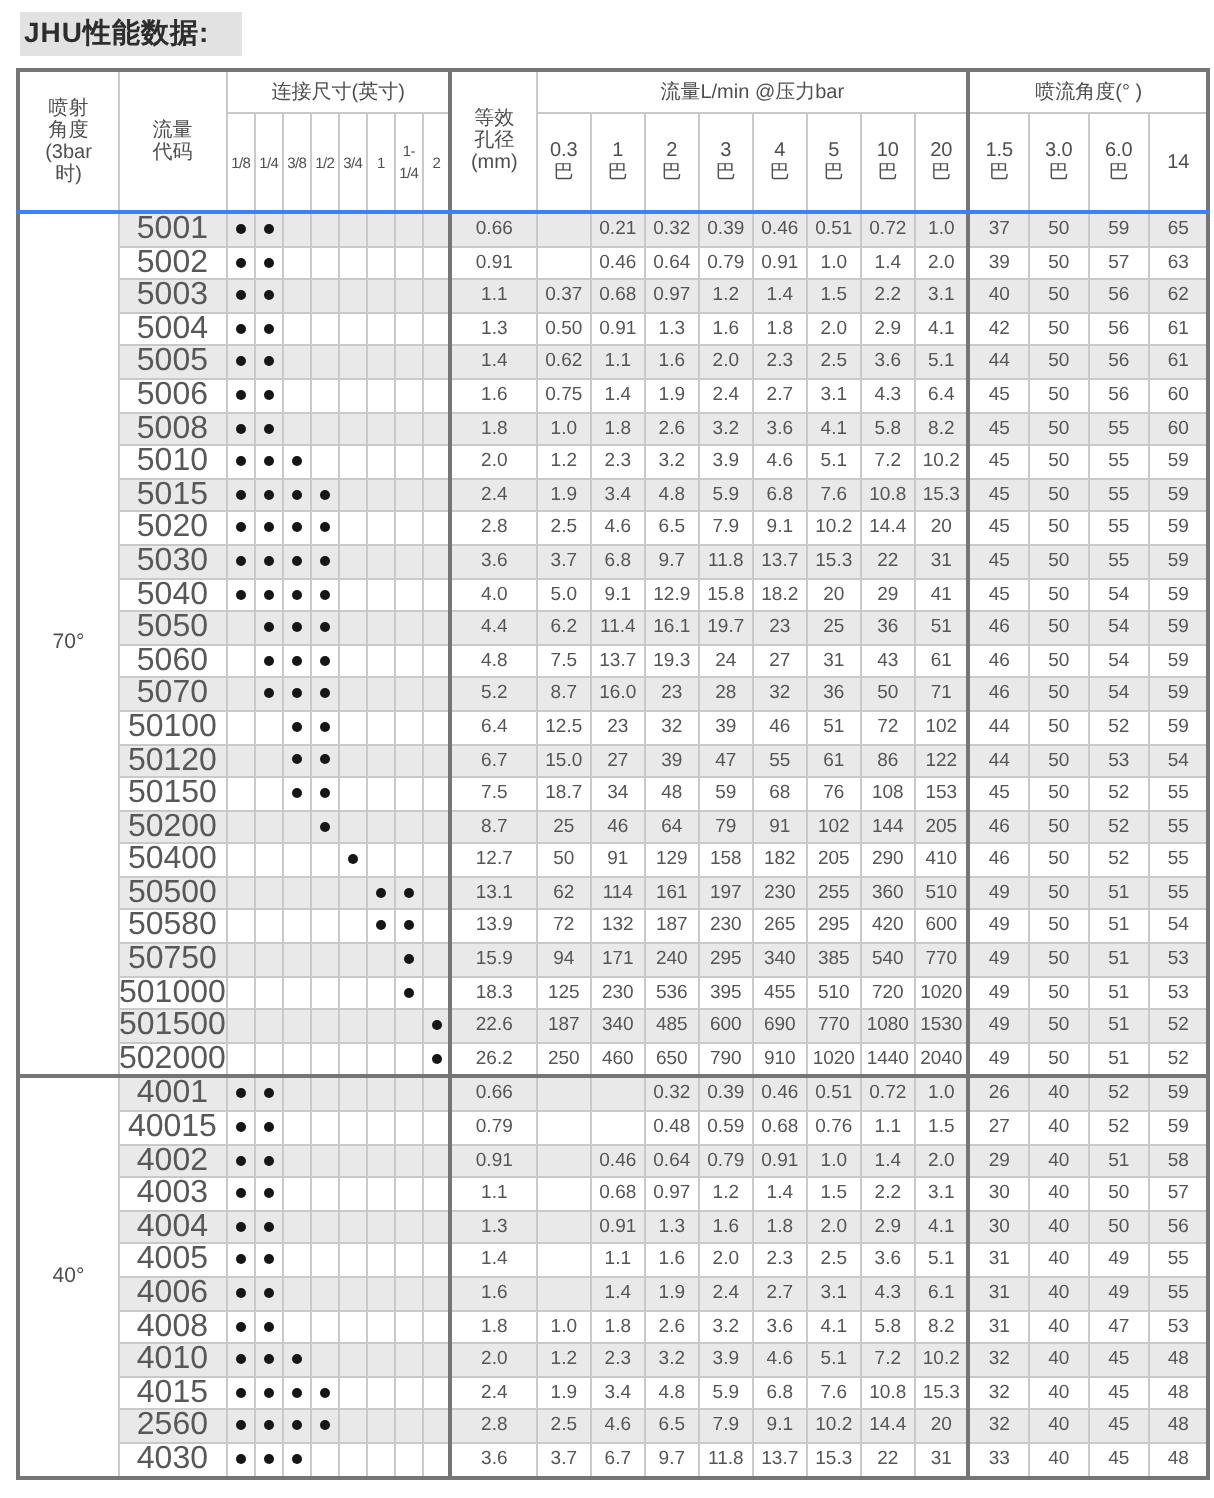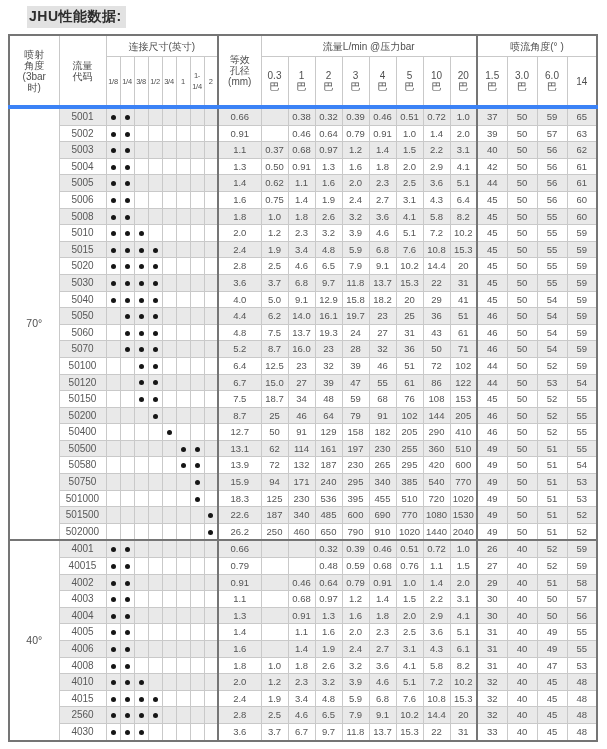--- a/index.html
+++ b/index.html
@@ -2,41 +2,41 @@
 <html><head>
 <meta charset="utf-8">
 <style>
   html,body{margin:0;padding:0;}
   body{
     width:607px;height:749px;background:#ffffff;
     font-family:"Liberation Sans","DejaVu Sans",sans-serif;
     color:#4a4a4a;overflow:hidden;
   }
   .page-title{
-    display:inline-block;margin:6px 0 4px 27px;
+    display:inline-block;margin:6px 0 4px 10px;
     font-size:14px;font-weight:bold;color:#2d2d2d;
-    background:#e2e2e2;padding:2px 4px 2px 2px;letter-spacing:.5px;
+    background:#e2e2e2;padding:2px 16px 2px 2px;letter-spacing:.5px;
   }
   table.perf{
     border-collapse:collapse;table-layout:fixed;
     margin:2px 0 0 8px;border:2px solid #757575;
   }
   th,td{
     border:1px solid #c9c9c9;text-align:center;vertical-align:middle;
     padding:0;white-space:pre-line;overflow:hidden;
   }
   thead th{font-weight:normal;color:#4f4f4f;font-size:10px;line-height:11px;background:#fff;}
   thead tr.grp th{height:20px;}
   thead tr.sub th{height:48px;}
-  thead tr.sub th,thead th[rowspan]{border-bottom:4px solid #3b82f6;}
+  thead tr.sub th,thead th[rowspan]{border-bottom:2px solid #3b82f6;}
   th.conn{font-size:7.5px;letter-spacing:-0.3px;}
   tbody td{height:15.6px;line-height:15.6px;font-size:9.5px;color:#555;background:#fff;}
   tbody tr.shaded td{background:#e9e9e9;}
   td.angle-cell{background:#fff !important;font-size:10.5px;color:#4f4f4f;}
-  td.code{font-size:10px;color:#585858;}
+  td.code{font-size:16px;color:#585858;}
   .thick-left{border-left:2px solid #757575;}
   tbody.sep tr:first-child td{border-top:2px solid #757575;}
   .dot{display:inline-block;width:5px;height:5px;border-radius:50%;background:#161616;vertical-align:middle;}
 </style>
 </head>
 <body>
 
 
 
 <div class="page-title">JHU性能数据:</div>
@@ -106,21 +106,21 @@
         <td><span class="dot"></span></td>
         <td><span class="dot"></span></td>
         <td></td>
         <td></td>
         <td></td>
         <td></td>
         <td></td>
         <td></td>
         <td class="thick-left">0.66</td>
         <td></td>
-        <td>0.38</td>
+        <td>0.21</td>
         <td>0.32</td>
         <td>0.39</td>
         <td>0.46</td>
         <td>0.51</td>
         <td>0.72</td>
         <td>1.0</td>
         <td class="thick-left">37</td>
         <td>50</td>
         <td>59</td>
         <td>65</td>
@@ -394,21 +394,21 @@
         <td></td>
         <td><span class="dot"></span></td>
         <td><span class="dot"></span></td>
         <td><span class="dot"></span></td>
         <td></td>
         <td></td>
         <td></td>
         <td></td>
         <td class="thick-left">4.4</td>
         <td>6.2</td>
-        <td>14.0</td>
+        <td>11.4</td>
         <td>16.1</td>
         <td>19.7</td>
         <td>23</td>
         <td>25</td>
         <td>36</td>
         <td>51</td>
         <td class="thick-left">46</td>
         <td>50</td>
         <td>54</td>
         <td>59</td>

